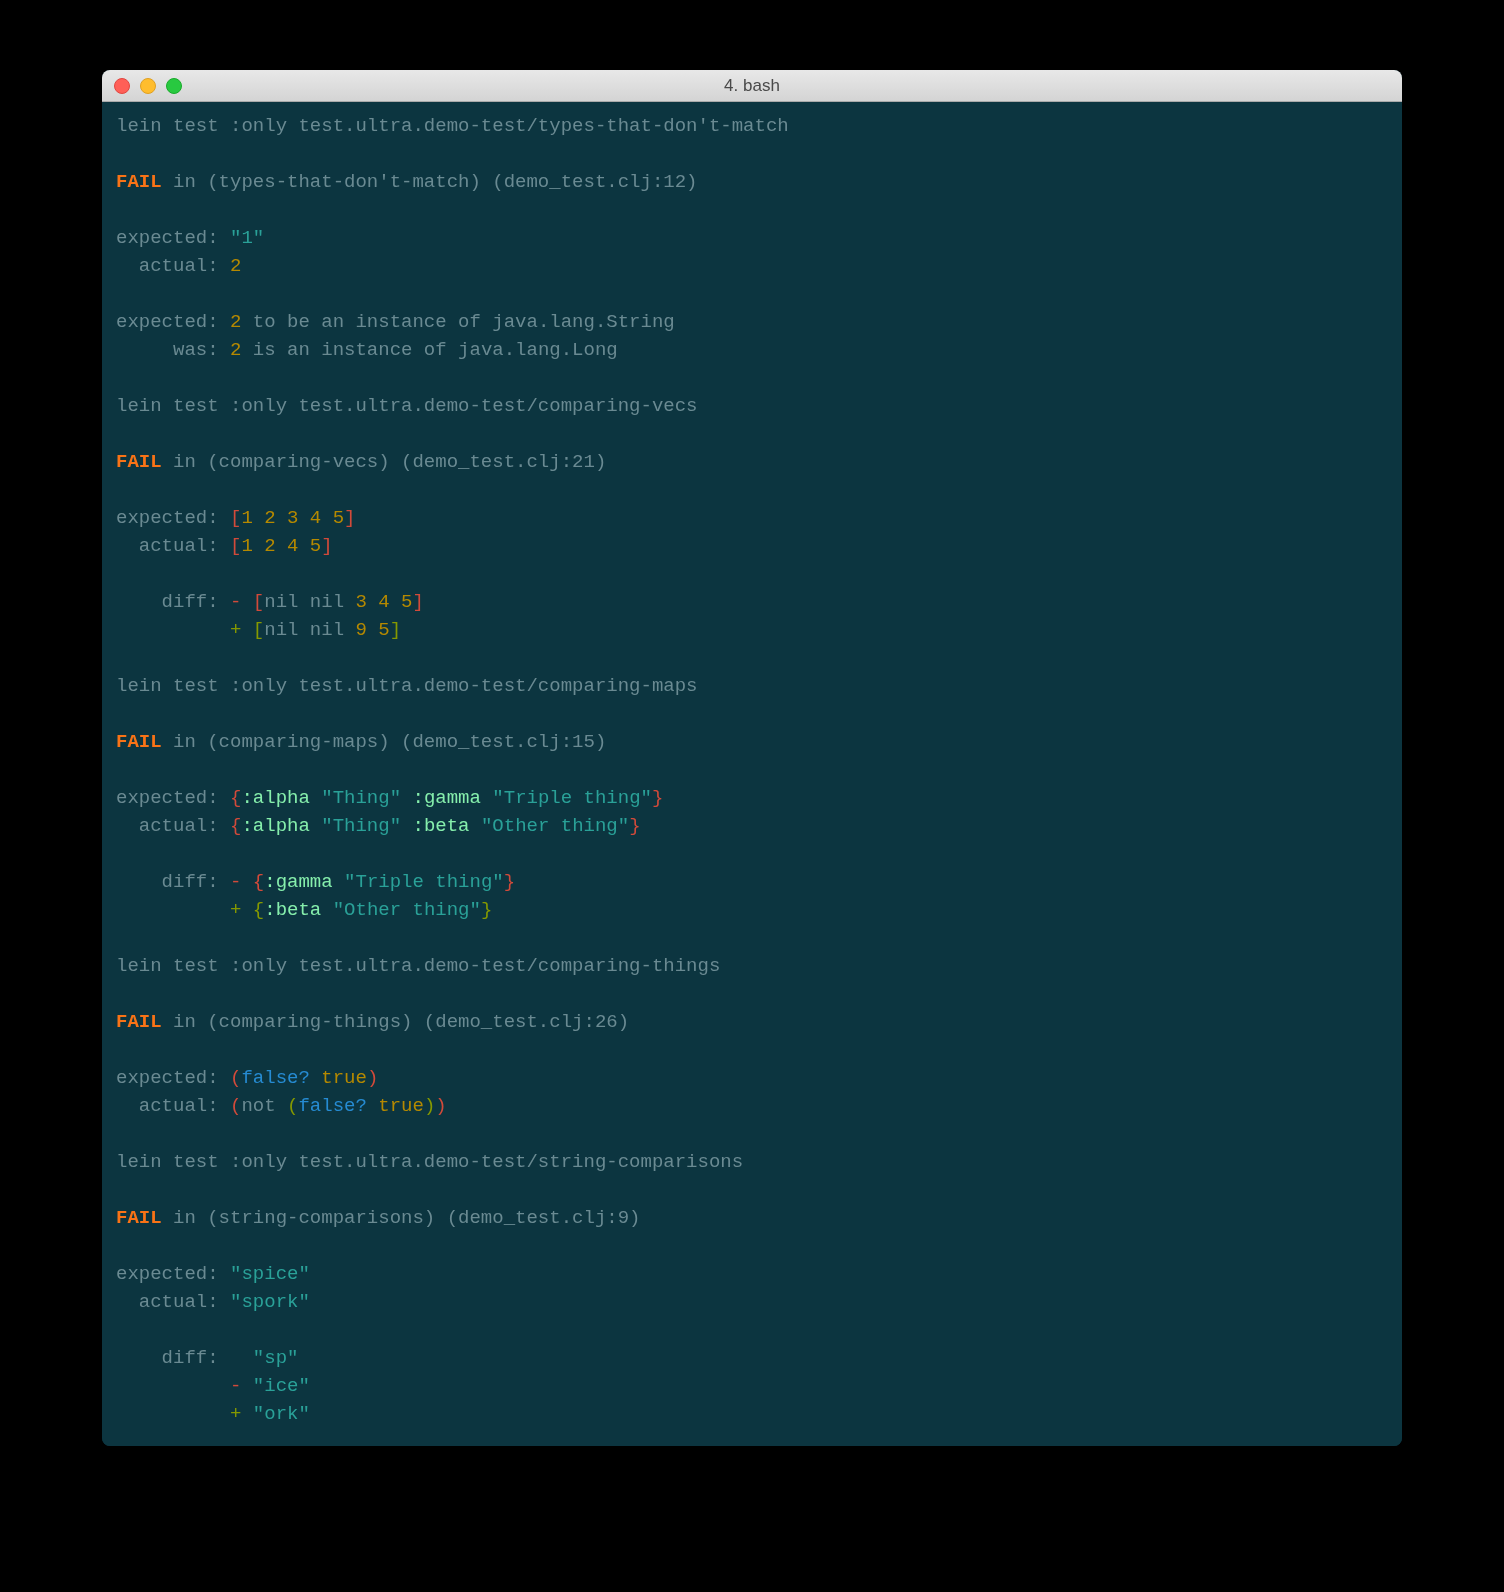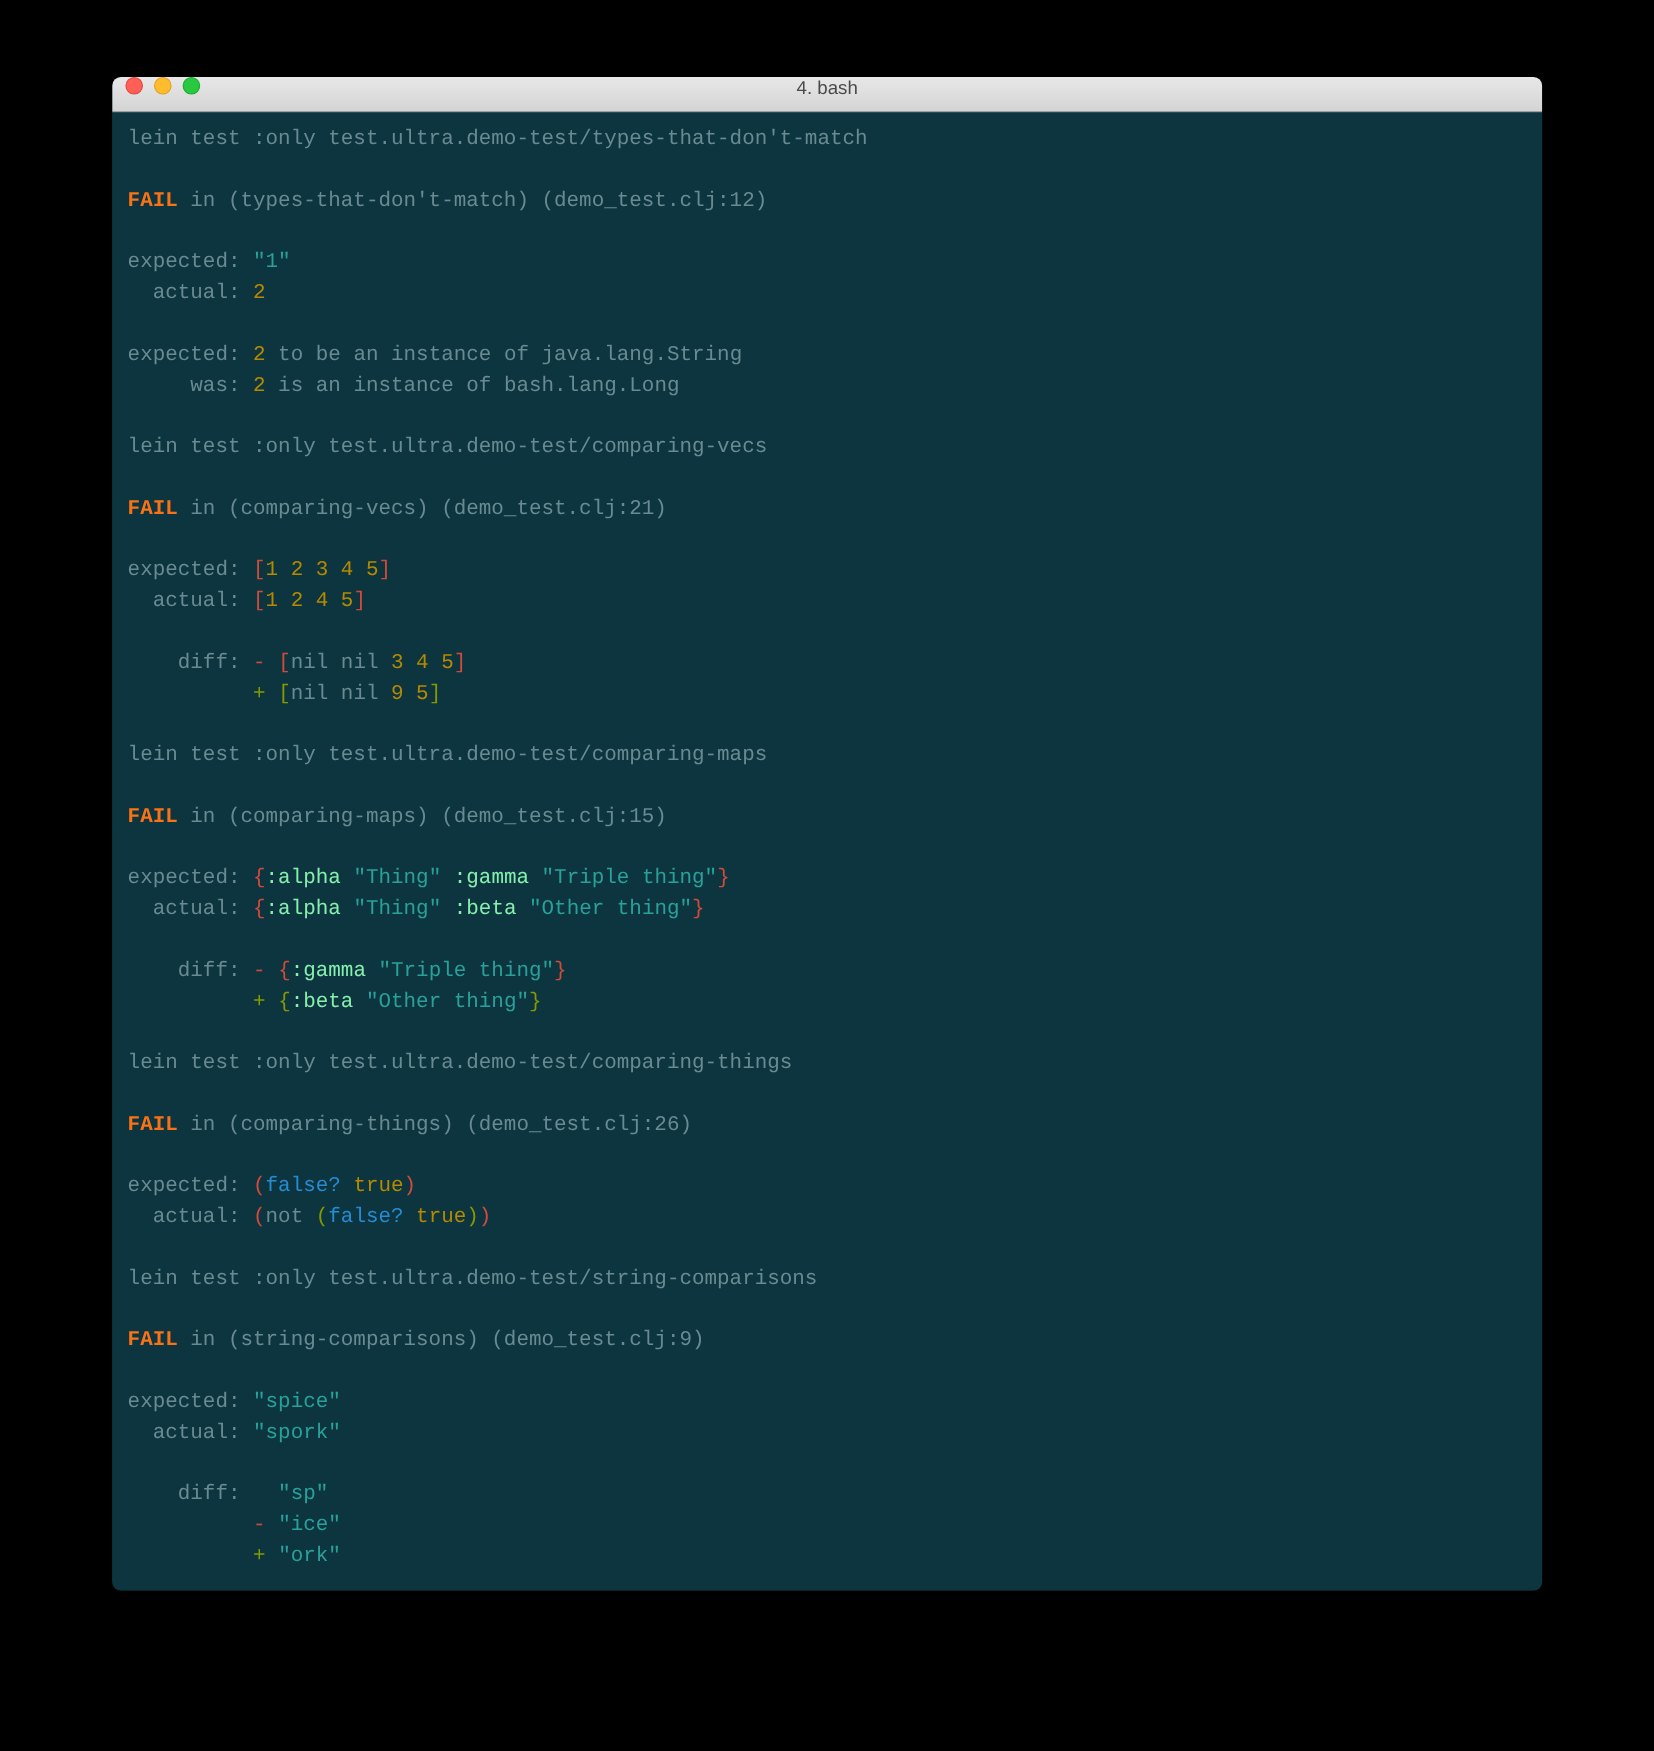--- a/index.html
+++ b/index.html
@@ -21,21 +21,21 @@
       width: 1300px;
       background: #0c3540;
       border-radius: 8px;
       overflow: hidden;
       box-shadow: 0 20px 60px rgba(0,0,0,0.6);
     }
     .titlebar {
       height: 32px;
       background: linear-gradient(to bottom, #e8e8e8, #d4d4d4);
       display: flex;
-      align-items: flex-start;
+      align-items: center;
       padding: 0 12px;
       position: relative;
       border-bottom: 1px solid #aaa;
     }
     .traffic-lights {
       display: flex;
       gap: 10px;
     }
     .tl {
       width: 16px;
@@ -88,21 +88,21 @@
     <div class="title">4. bash</div>
   </div>
   <div class="term"><span class="c-dim">lein test :only test.ultra.demo-test/types-that-don't-match</span>
 
 <span class="c-red">FAIL</span><span class="c-dim"> in (types-that-don't-match) (demo_test.clj:12)</span>
 
 <span class="c-dim">expected: </span><span class="c-str">"1"</span>
 <span class="c-dim">  actual: </span><span class="c-num">2</span>
 
 <span class="c-dim">expected: </span><span class="c-num">2</span><span class="c-dim"> to be an instance of java.lang.String</span>
-<span class="c-dim">     was: </span><span class="c-num">2</span><span class="c-dim"> is an instance of bash.lang.Long</span>
+<span class="c-dim">     was: </span><span class="c-num">2</span><span class="c-dim"> is an instance of java.lang.Long</span>
 
 <span class="c-dim">lein test :only test.ultra.demo-test/comparing-vecs</span>
 
 <span class="c-red">FAIL</span><span class="c-dim"> in (comparing-vecs) (demo_test.clj:21)</span>
 
 <span class="c-dim">expected: </span><span class="c-brkt-r">[</span><span class="c-num">1 2 3 4 5</span><span class="c-brkt-r">]</span>
 <span class="c-dim">  actual: </span><span class="c-brkt-r">[</span><span class="c-num">1 2 4 5</span><span class="c-brkt-r">]</span>
 
 <span class="c-dim">    diff: </span><span class="c-minus">-</span><span class="c-dim"> </span><span class="c-brkt-r">[</span><span class="c-dim">nil nil </span><span class="c-num">3 4 5</span><span class="c-brkt-r">]</span>
 <span class="c-dim">          </span><span class="c-plus">+</span><span class="c-dim"> </span><span class="c-brkt-g">[</span><span class="c-dim">nil nil </span><span class="c-num">9 5</span><span class="c-brkt-g">]</span>

